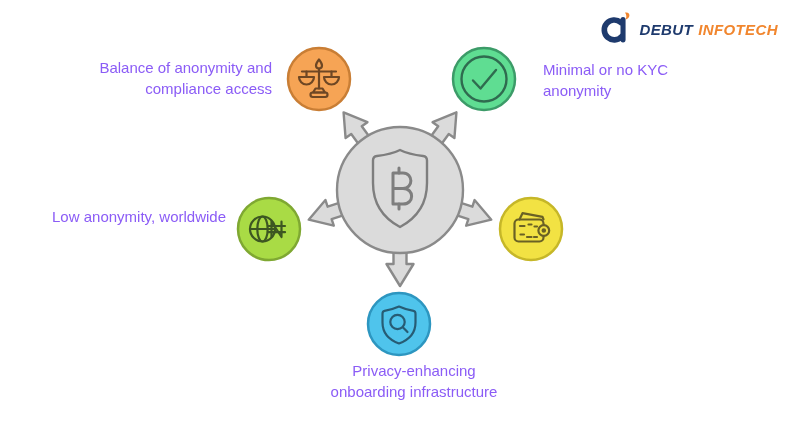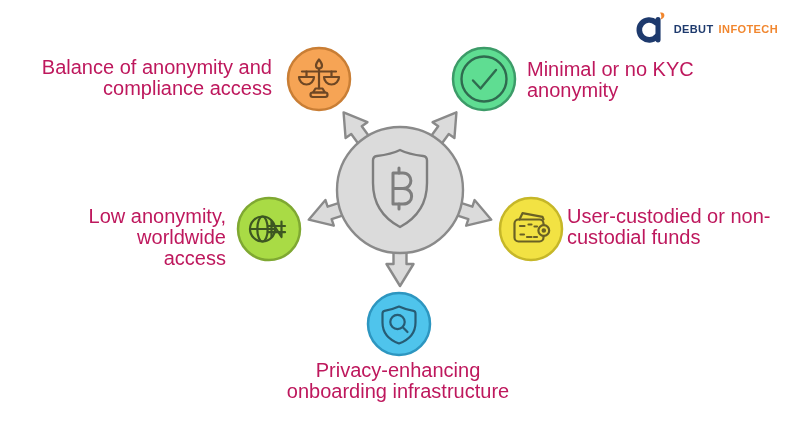--- a/index.html
+++ b/index.html
@@ -2,31 +2,31 @@
 <html><head>
 <meta charset="utf-8">
 <style>
   html,body{margin:0;padding:0;background:#ffffff;}
   #canvas{
     position:relative;width:794px;height:425px;background:#ffffff;
     font-family:"Liberation Sans","DejaVu Sans",sans-serif;overflow:hidden;
   }
   
   .logo{position:absolute;top:10px;right:16px;display:flex;align-items:center;gap:7px;}
-  .logo-text{font-size:11px;font-weight:bold;letter-spacing:.4px;white-space:nowrap;}
+  .logo-text{font-size:15px;font-weight:bold;letter-spacing:.4px;white-space:nowrap;font-style:italic;}
   .logo-text .brand1{color:#1E3A6D;}
   .logo-text .brand2{color:#F1862E;margin-left:5px;}
   
-  .node-label{position:absolute;font-size:20px;line-height:21px;color:#be185d;}
+  .node-label{position:absolute;font-size:15px;line-height:21px;color:#8b5cf6;}
   .node-label span{display:block;}
   .lbl-tl{left:40px;top:57px;width:232px;text-align:right;}
-  .lbl-tr{left:527px;top:59px;width:205px;text-align:left;}
+  .lbl-tr{left:543px;top:59px;width:205px;text-align:left;}
   .lbl-l{left:26px;top:206px;width:200px;text-align:right;}
   .lbl-r{left:567px;top:206px;width:215px;text-align:left;}
-  .lbl-b{left:268px;top:360px;width:260px;text-align:center;}
+  .lbl-b{left:284px;top:360px;width:260px;text-align:center;}
   
   .node-icon{position:absolute;width:66px;height:66px;}
   .ic-tl{left:286px;top:46px;}
   .ic-tr{left:451px;top:46px;}
   .ic-l{left:236px;top:196px;}
   .ic-r{left:498px;top:196px;}
   .ic-b{left:366px;top:291px;}
   .hub{position:absolute;left:290px;top:80px;width:220px;height:220px;}
 </style>
 </head>
@@ -96,37 +96,32 @@
     <g fill="none" stroke-width="2.2" stroke-linecap="round" stroke-linejoin="round" stroke="#3D5722">
       <circle cx="26.5" cy="33" r="12.5"></circle>
       <path d="M14,33 L39,33"></path>
       <ellipse cx="26.5" cy="33" rx="5.2" ry="12.5"></ellipse>
       <path d="M35.5,41 L35.5,25.5 L45.5,41 L45.5,25.5"></path>
       <path d="M32.5,30 L49,30 M32.5,36.2 L49,36.2"></path>
     </g>
   </svg>
   <div class="node-label lbl-l">
     <span>Low anonymity, worldwide</span>
-    <span>access</span>
   </div>
 
   <svg class="node-icon ic-r" viewBox="0 0 66 66">
     <circle cx="33" cy="33" r="31" stroke-width="2.5" fill="#F2E243" stroke="#C6B728"></circle>
     <g fill="none" stroke-width="2.2" stroke-linecap="round" stroke-linejoin="round" stroke="#6A6125">
       <path d="M21.5,23.5 L24.5,17.2 L44.5,20.8 L45.5,23.5"></path>
       <rect x="16.5" y="23.5" width="29" height="22" rx="4"></rect>
       <circle cx="45.8" cy="34.5" r="5.4" fill="#F2E243"></circle>
       <circle cx="45.8" cy="34.5" r="1.2"></circle>
       <path d="M22,30 l4.5,0 M30.5,28.5 l3,0 M22.5,38.5 l3.5,0 M29,41 l4.5,0 M36.5,30.5 l2.5,0 M36,41 l3,0"></path>
     </g>
   </svg>
-  <div class="node-label lbl-r">
-    <span>User-custodied or non-</span>
-    <span>custodial funds</span>
-  </div>
 
   <svg class="node-icon ic-b" viewBox="0 0 66 66">
     <circle cx="33" cy="33" r="31" stroke-width="2.5" fill="#4FC4EC" stroke="#2D96C0"></circle>
     <g fill="none" stroke-width="2.2" stroke-linecap="round" stroke-linejoin="round" stroke="#275C74">
       <path d="M33,15.5 C38.5,18 44,19.3 47.5,19.8 Q49.5,20.1 49.5,22.8 L49.5,31.5 C49.5,42.5 42.5,49 33,52.5 C23.5,49 16.5,42.5 16.5,31.5 L16.5,22.8 Q16.5,20.1 18.5,19.8 C22,19.3 27.5,18 33,15.5 Z"></path>
       <circle cx="31.5" cy="31" r="7.2"></circle>
       <path d="M36.8,36.3 L41.5,41"></path>
     </g>
   </svg>
   <div class="node-label lbl-b">

